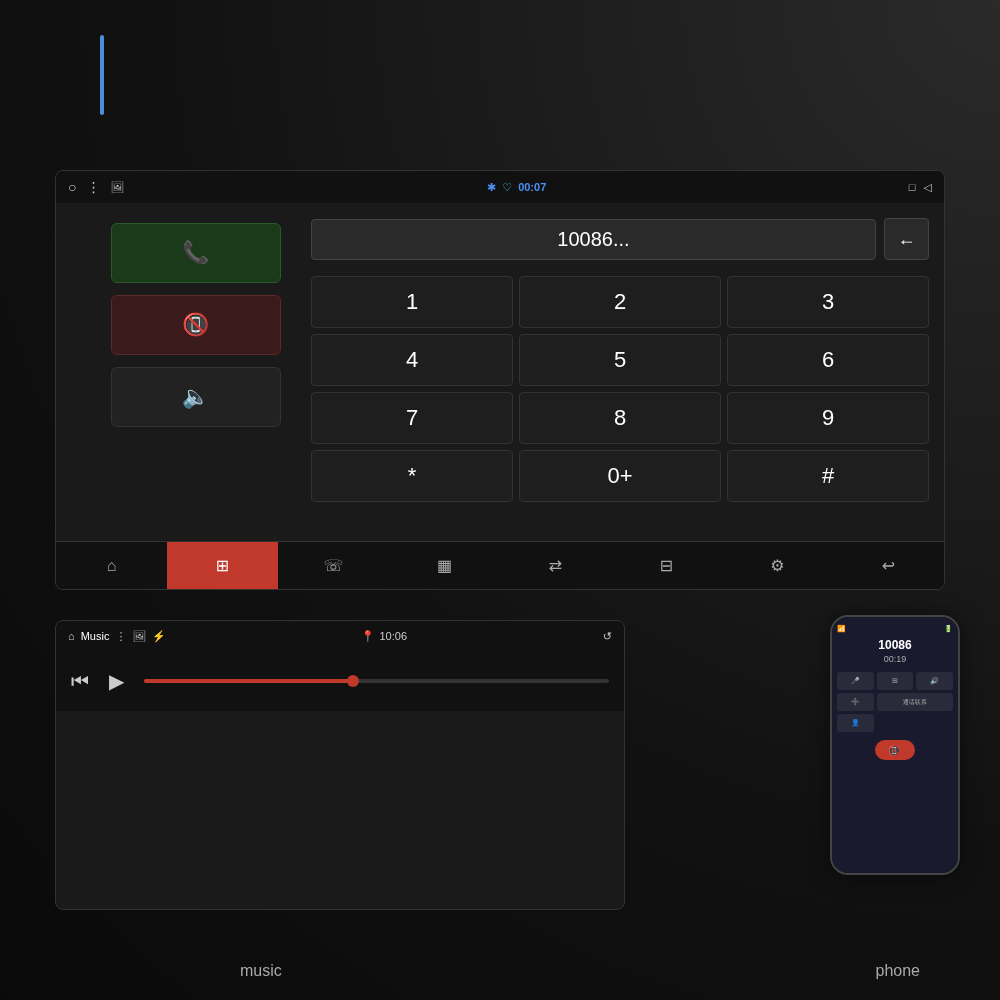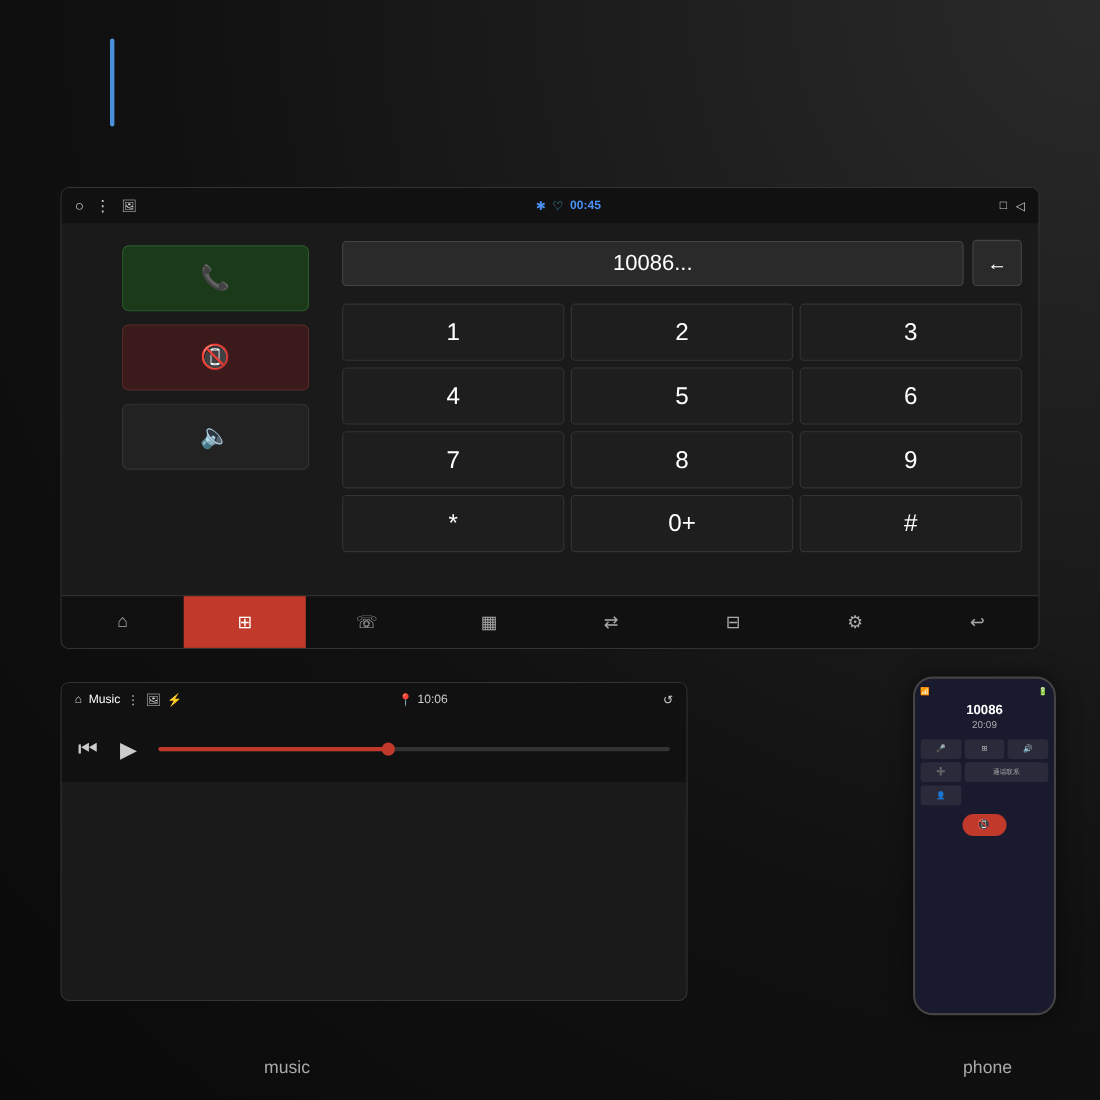--- a/index.html
+++ b/index.html
@@ -366,21 +366,21 @@
       text-align: center;
       margin-left: 28px;
     }
 
     
     .phone-mockup {
       position: absolute;
       top: 615px;
       right: 40px;
       width: 130px;
-      height: 308px;
+      height: 260px;
       background: #222;
       border-radius: 18px;
       border: 2px solid #444;
       overflow: hidden;
       box-shadow: 0 0 20px rgba(0,0,0,0.5);
     }
 
     .phone-screen {
       background: #1a1a2e;
       height: 100%;
@@ -492,21 +492,21 @@
 
   <div class="status-bar">
     <div class="status-left">
       <span style="font-size:14px">○</span>
       <span style="font-size:14px">⋮</span>
       <span style="font-size:11px">🖼</span>
     </div>
     <div class="status-center">
       <span style="color:#4a90f7">✱</span>
       <span>♡</span>
-      <span style="color:#4a90f7;font-weight:bold">00:45</span>
+      <span style="color:#4a90f7;font-weight:bold">00:07</span>
     </div>
     <div class="status-right">
       <span>□</span>
       <span>◁</span>
     </div>
   </div>
 
   <div style="display:flex; height:340px; margin-left:40px;">
 
     <div class="call-buttons">
@@ -591,21 +591,21 @@
   <div class="wave-arc" style="border-color:#4a90d9;border-left:none;border-top:none;border-bottom:none;width:50px;height:90px;left:14px;top:14px;border-radius:0 100px 100px 0;animation-delay:0.6s"></div>
 </div>
 
 <div class="phone-mockup">
   <div class="phone-screen">
     <div class="phone-top-bar">
       <span>📶</span>
       <span>🔋</span>
     </div>
     <div class="phone-number-display">10086</div>
-    <div class="phone-time">20:09</div>
+    <div class="phone-time">00:19</div>
     <div class="phone-btn-grid">
       <div class="phone-btn">
           <span>🎤</span>
         </div>
       <div class="phone-btn">
           <span>⊞</span>
         </div>
       <div class="phone-btn">
           <span>🔊</span>
         </div>

